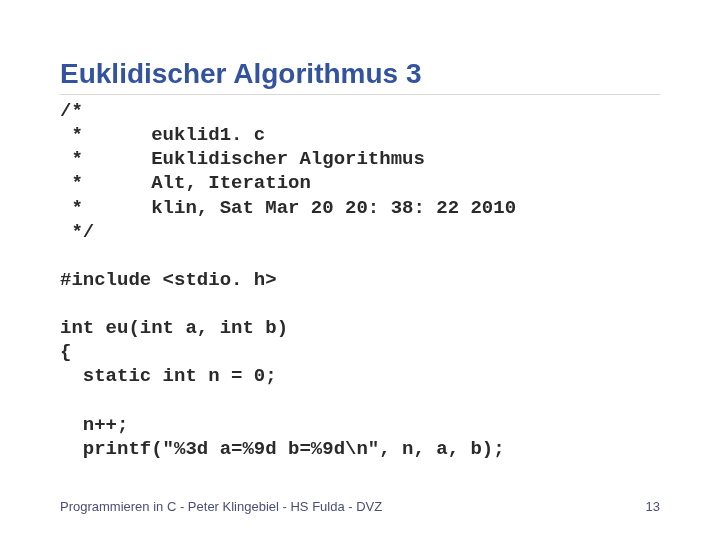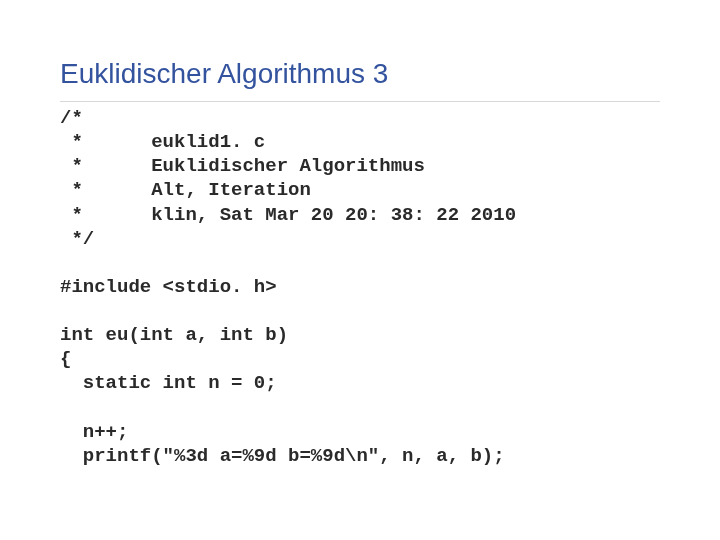--- a/index.html
+++ b/index.html
@@ -6,22 +6,22 @@
   html, body { width: 720px; height: 540px; background: #ffffff; font-family: Arial, Helvetica, sans-serif; }
   .slide {
     width: 720px;
     height: 540px;
     position: relative;
     padding: 58px 60px 40px 60px;
   }
   .title {
     font-size: 28px;
     color: #33539e;
-    font-weight: 400;
-    margin-bottom: 11px;
+    font-weight: 700;
+    margin-bottom: 4px;
   }
   .code-block {
     font-family: "Courier New", Courier, monospace;
     font-size: 19px;
     font-weight: bold;
     color: #2a2a2a;
     line-height: 1.27;
     white-space: pre;
     border-top: 1px solid #d8d8d8;
     padding-top: 4px;
@@ -53,13 +53,17 @@
  */
 
 #include &lt;stdio. h&gt;
 
 int eu(int a, int b)
 {
   static int n = 0;
 
   n++;
   printf("%3d a=%9d b=%9d\n", n, a, b);</pre>
+  <div class="footer">
+    <span class="footer-left">Programmieren in C - Peter Klingebiel - HS Fulda - DVZ</span>
+    <span class="footer-right">13</span>
+  </div>
 </div>
 
 </body></html>

